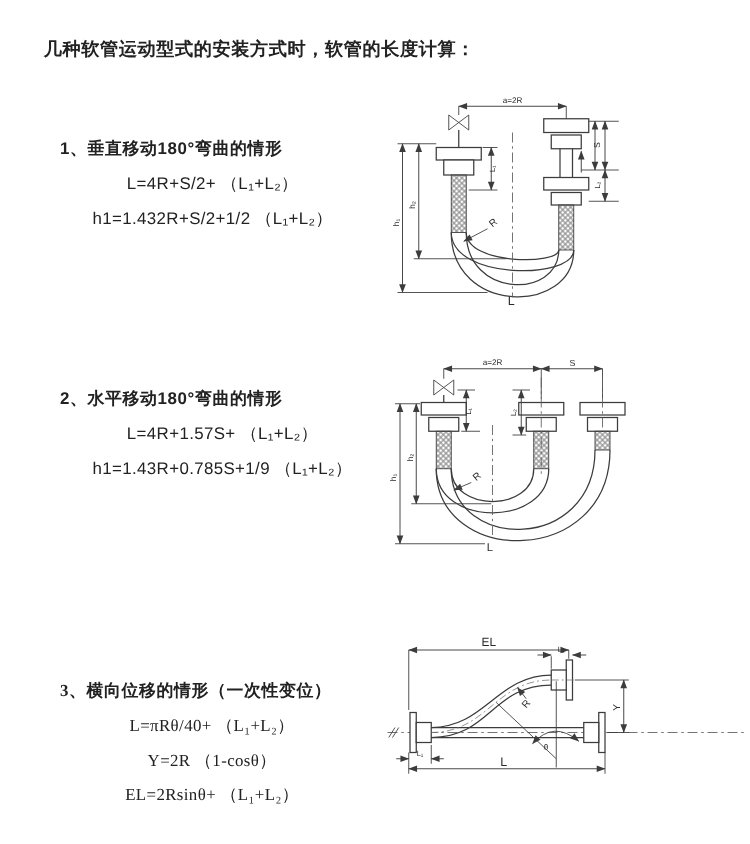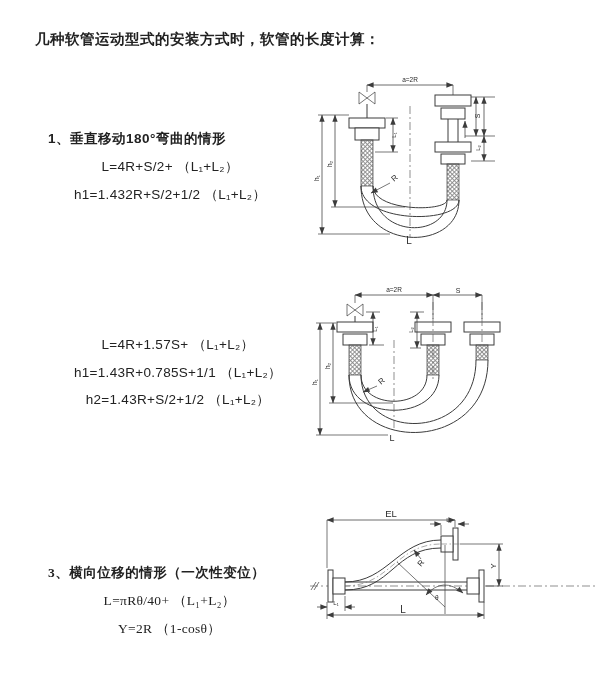--- a/index.html
+++ b/index.html
@@ -1,21 +1,21 @@
 <!DOCTYPE html>
 <html><head>
 <meta charset="utf-8">
 <style>
   html,body{margin:0;padding:0;}
   body{
     width:600px;height:675px;background:#ffffff;position:relative;overflow:hidden;
     font-family:"Liberation Sans","DejaVu Sans",sans-serif;color:#222;
   }
   .title{position:absolute;left:35px;top:30px;font-size:14.5px;font-weight:700;letter-spacing:.5px;white-space:nowrap;}
-  .section{position:absolute;left:48px;white-space:nowrap;margin-top:20px;}
+  .section{position:absolute;left:48px;white-space:nowrap;}
   .heading{font-size:13.5px;font-weight:700;letter-spacing:.5px;line-height:16px;margin-bottom:6px;}
   .formula{font-size:13.5px;font-weight:400;letter-spacing:.3px;line-height:27.5px;margin-left:26px;text-align:center;}
   #sec1{top:111px;} #sec2{top:311px;} #sec3{top:545px;font-family:Liberation Serif, serif;}
   .d{position:absolute;}
   #d1{left:308px;top:66px;} #d2{left:308px;top:282px;} #d3{left:300px;top:505px;}
   svg text{font-family:"Liberation Sans","DejaVu Sans",sans-serif;fill:#2b2b2b;}
   .ln{stroke:#3c3c3c;stroke-width:1;fill:none;}
   .tn{stroke:#3c3c3c;stroke-width:.7;fill:none;}
   .cl{stroke:#606060;stroke-width:.7;fill:none;stroke-dasharray:8 3 2 3;}
   .hd{stroke:#707070;stroke-width:.6;fill:none;stroke-dasharray:6 2.5 1.5 2.5;}
@@ -41,29 +41,30 @@
 
 <div class="title">几种软管运动型式的安装方式时，软管的长度计算：</div>
 
 <div class="section" id="sec1">
   <div class="heading">1、垂直移动180°弯曲的情形</div>
   <div class="formula">L=4R+S/2+ （L₁+L₂）</div>
   <div class="formula">h1=1.432R+S/2+1/2 （L₁+L₂）</div>
 </div>
 
 <div class="section" id="sec2">
+  <div class="heading">2、水平移动180°弯曲的情形</div>
   <div class="formula">L=4R+1.57S+ （L₁+L₂）</div>
-  <div class="formula">h1=1.43R+0.785S+1/1 （L₁+L₂）</div>
-  <div class="formula">h2=1.43R+S/2+1/2 （L₁+L₂）</div>
+  <div class="formula">h1=1.43R+0.785S+1/9 （L₁+L₂）</div>
 </div>
 
 <div class="section" id="sec3">
   <div class="heading">3、横向位移的情形（一次性变位）</div>
   <div class="formula">L=πRθ/40+ （L₁+L₂）</div>
   <div class="formula">Y=2R （1-cosθ）</div>
+  <div class="formula">EL=2Rsinθ+ （L₁+L₂）</div>
 </div>
 
 <svg id="d1" class="d" width="292" height="190" viewBox="0 0 292 190">
 
   <g>
     <line class="tn" x1="59" y1="19" x2="59" y2="26"></line>
     <line class="tn" x1="145" y1="19" x2="145" y2="29"></line>
     <line class="dm" x1="59" y1="19" x2="145" y2="19" marker-start="url(#ah)" marker-end="url(#ah)"></line>
     <text x="102" y="16" font-size="6.5" text-anchor="middle">a=2R</text>
   </g>

